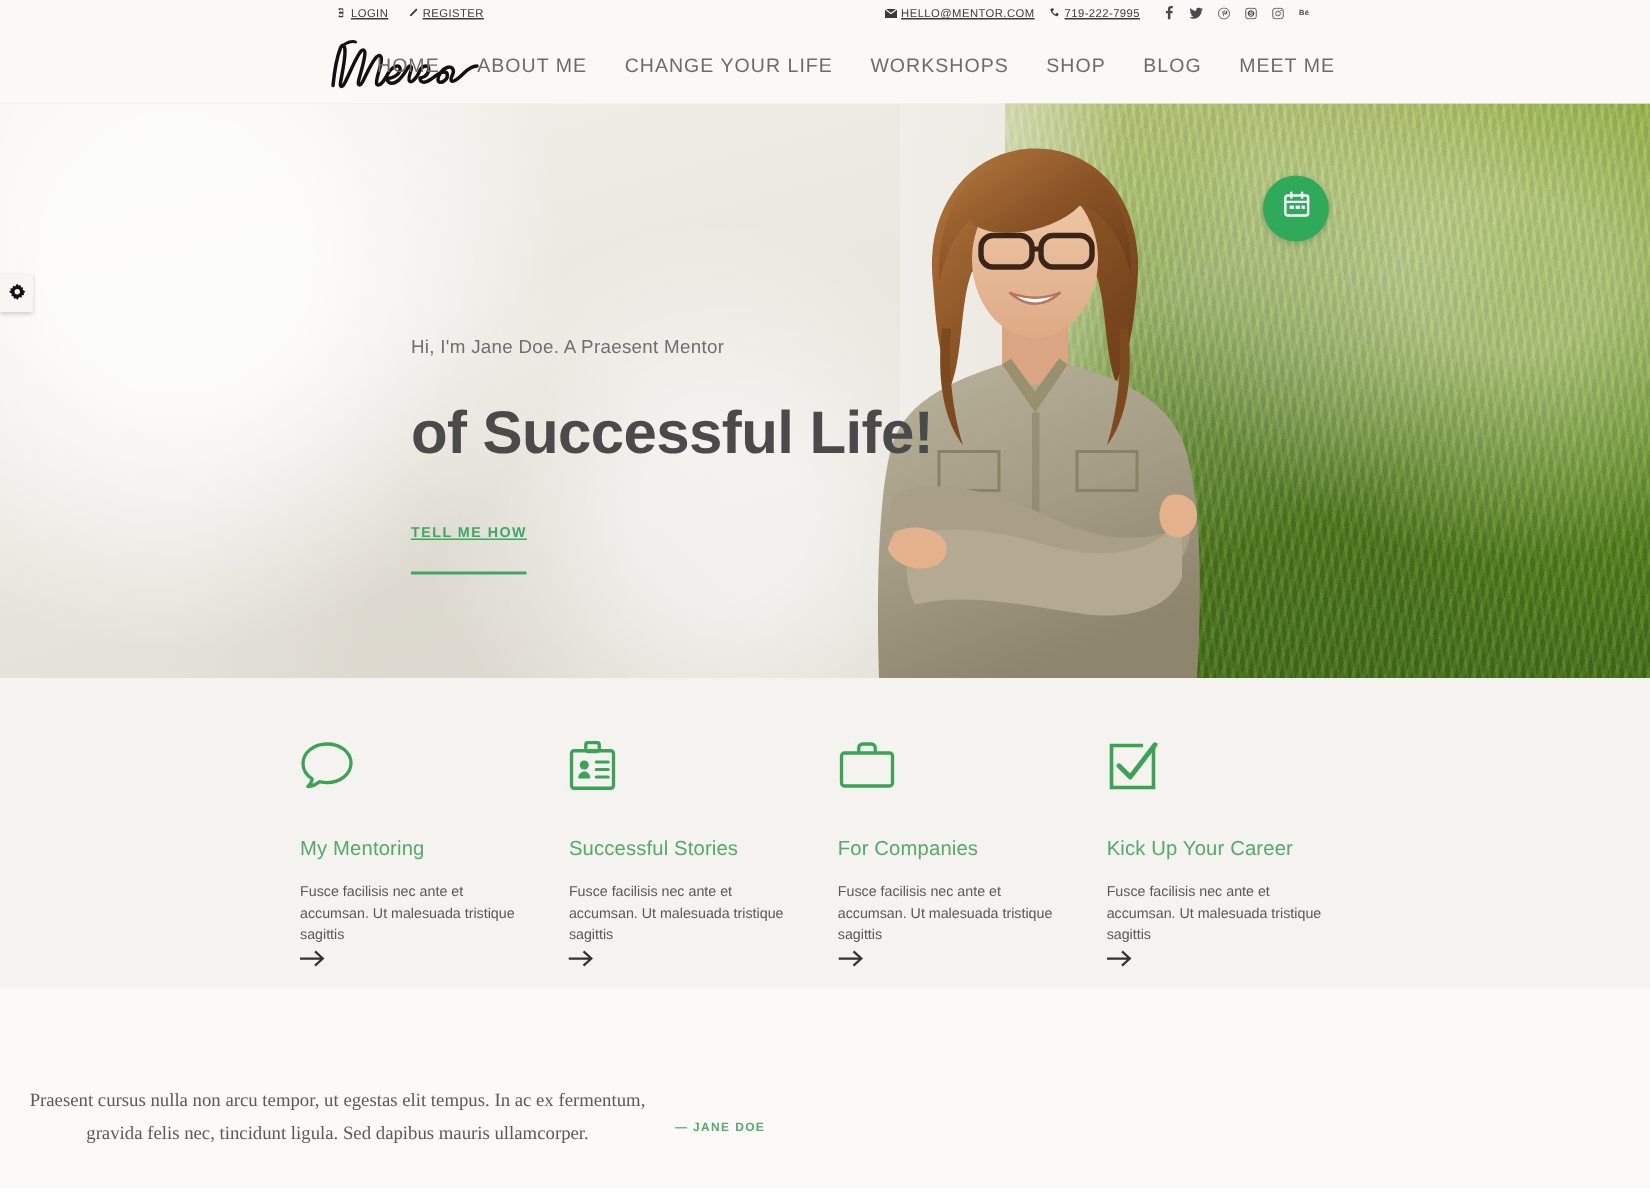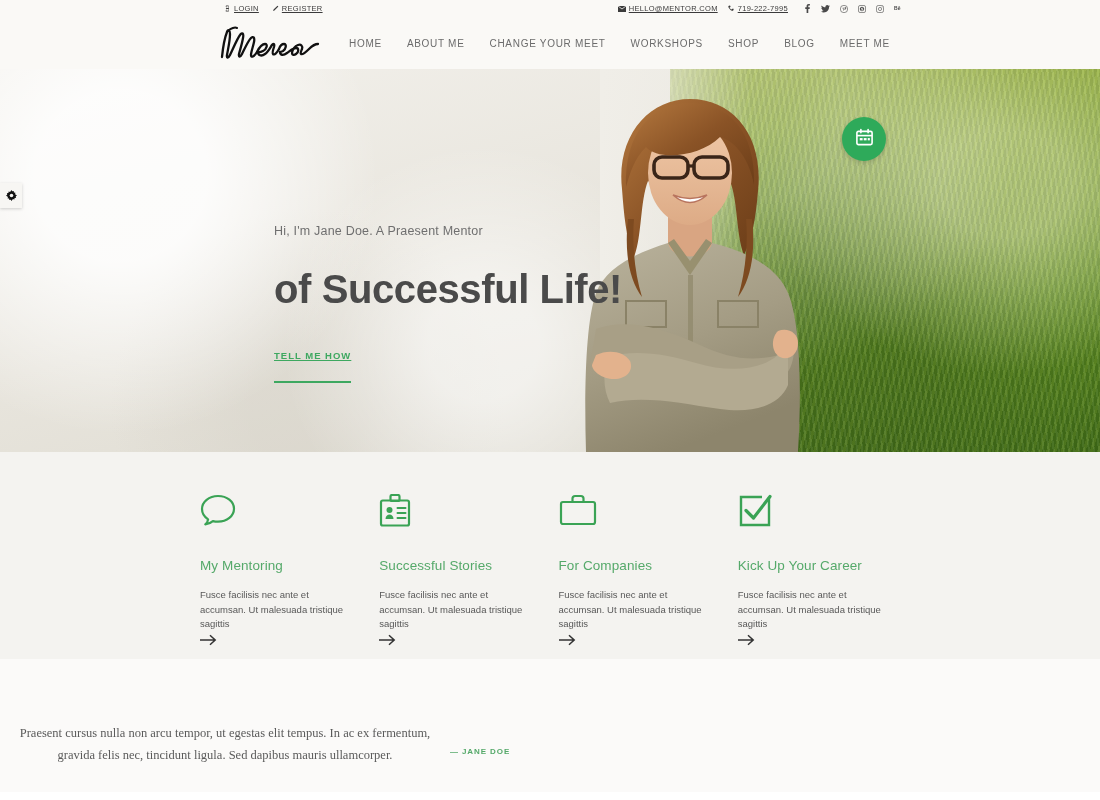--- a/index.html
+++ b/index.html
@@ -16,41 +16,41 @@
     position: relative;
     height: 17px;
     background: #faf9f6;
     display: flex;
     align-items: center;
     font-size: 7.5px;
     letter-spacing: .3px;
     color: #3a3a3a;
   }
   .topbar-left { position: absolute; left: 224px; display: flex; gap: 13px; align-items: center; }
-  .topbar-right { position: absolute; right: 196px; display: flex; gap: 10px; align-items: center; }
+  .topbar-right { position: absolute; right: 224px; display: flex; gap: 10px; align-items: center; }
   .tb-item { display: flex; align-items: center; gap: 3px; white-space: nowrap; color:#3b3b3b;text-align:right; }
   .tb-item svg { display: block; }
   .socials { display: flex; gap: 10px; align-items: center; margin-left: 6px; }
   .socials svg { display: block; }
 
   
   .header {
     position: relative;
     height: 52px;
     background: #faf9f6;
   }
   .logo {
     position: absolute; left: 214px; top: 4px;
     width: 110px; height: 44px;
   }
   .nav {
     position: absolute; right: 210px; top: 0;
     height: 52px;
     display: flex; align-items: center; gap: 25px;
-    font-size: 10px; letter-spacing: .7px;
+    font-size: 13px; letter-spacing: .7px;
     color: #6b6b6b;
   }
   .nav span { white-space: nowrap; cursor: pointer; }
 
   
   .hero {
     position: relative;
     height: 383px;
     overflow: hidden;
     background: #eceae4;
@@ -254,21 +254,21 @@
         <path d="M8 36 C9 26, 11 16, 13 11 C14 8, 16 9, 16 13 C16 20, 14 28, 13 34 C12.5 37, 14 38, 16 34 C19 28, 23 18, 26 14 C28 11, 30 12, 29 17 C28 23, 26 29, 25 33 C24.5 36, 26 37, 28 33 C31 27, 34 20, 37 17 C39 15, 41 16, 40 21 C39 26, 37 31, 37 34 C37 37, 40 36, 43 31" fill="none" stroke="#111" stroke-width="2.3" stroke-linecap="round" stroke-linejoin="round"></path>
         <path d="M43 31 C45 27, 48 23, 51 23 C54 23, 53 28, 49 30 C46 31.5, 44 31, 44 31 C44 34, 47 36, 51 33 C54 31, 56 27, 58 24 C59 22.5, 61 22.5, 60 26 C59 29, 58 32, 59 33 C60 34.5, 63 32, 65 28" fill="none" stroke="#111" stroke-width="2.3" stroke-linecap="round" stroke-linejoin="round"></path>
         <path d="M65 28 C66 25, 68 23, 70 23 C73 23, 72 28, 69 30 C67 31, 66 31, 66 31 C66 34, 69 35, 73 32 C76 30, 79 27, 82 27 C85 27, 85 31, 82 33 C80 34.5, 78 34, 78 32 C78 29, 81 25, 84 24 C87 23, 89 25, 88 28 C87 30.5, 86 32, 87 33 C88 34, 91 32, 95 28 C98 25, 101 23, 104 23" fill="none" stroke="#111" stroke-width="2.3" stroke-linecap="round" stroke-linejoin="round"></path>
         <path d="M14 10 C17 7, 21 6, 23 7" fill="none" stroke="#111" stroke-width="2" stroke-linecap="round"></path>
       </svg>
     </a>
 
     <div class="nav">
       <span>HOME</span>
       <span>ABOUT ME</span>
-      <span>CHANGE YOUR MEET</span>
+      <span>CHANGE YOUR LIFE</span>
       <span>WORKSHOPS</span>
       <span>SHOP</span>
       <span>BLOG</span>
       <span>MEET ME</span>
     </div>
   </div>
 
   <div class="hero">
     <div class="hero-bg-left"></div>
     <div class="hero-bg-right"></div>

